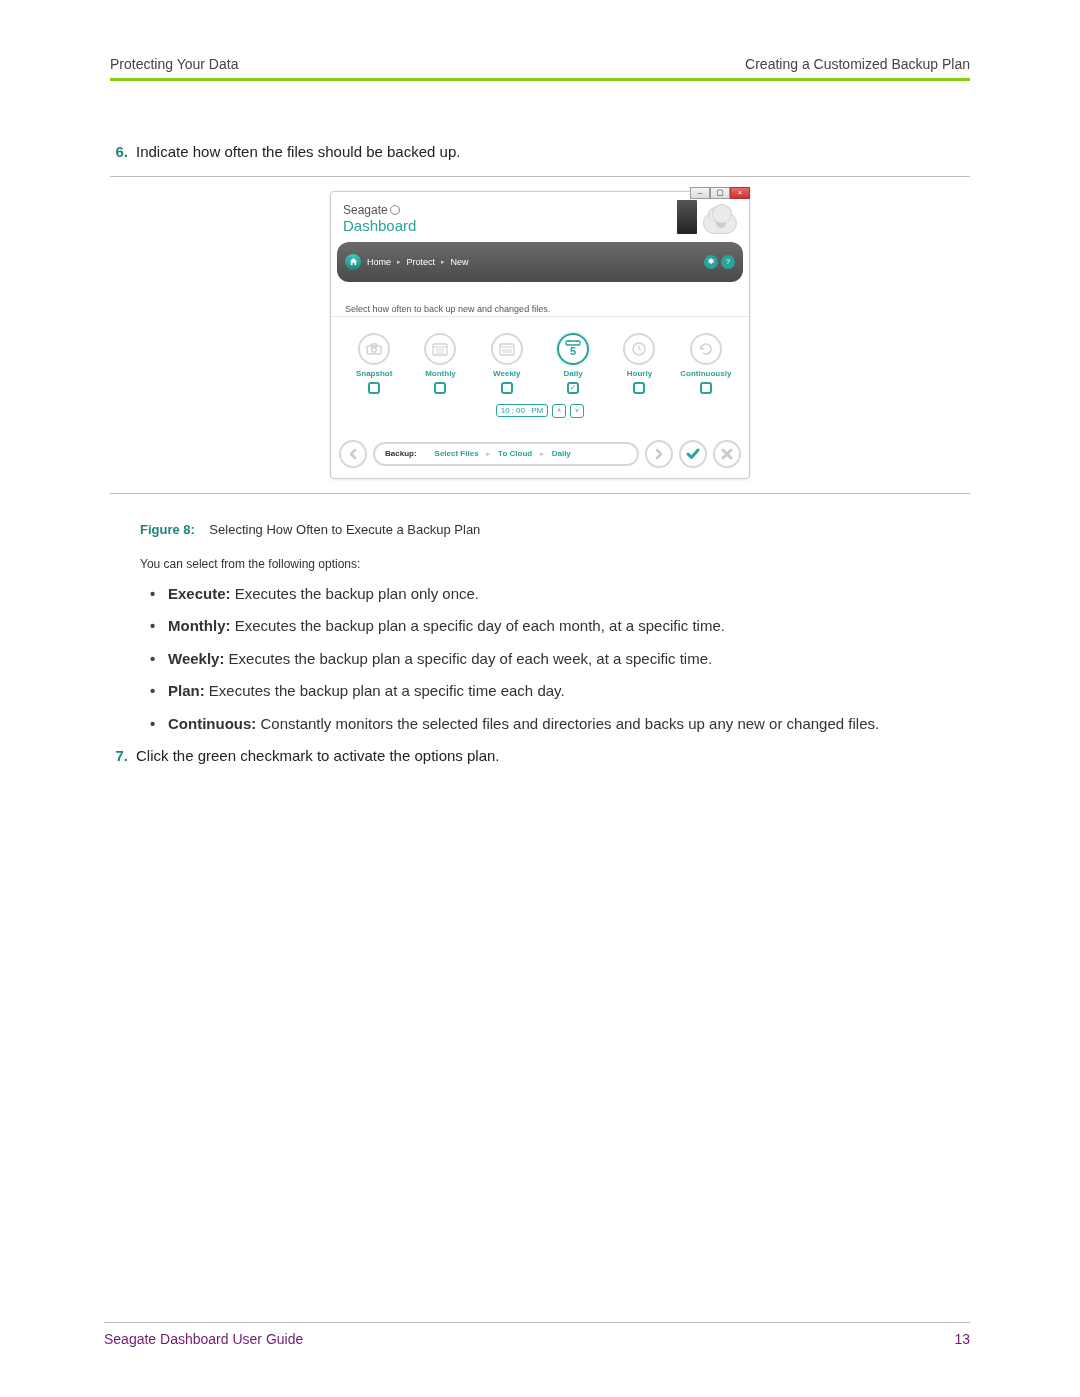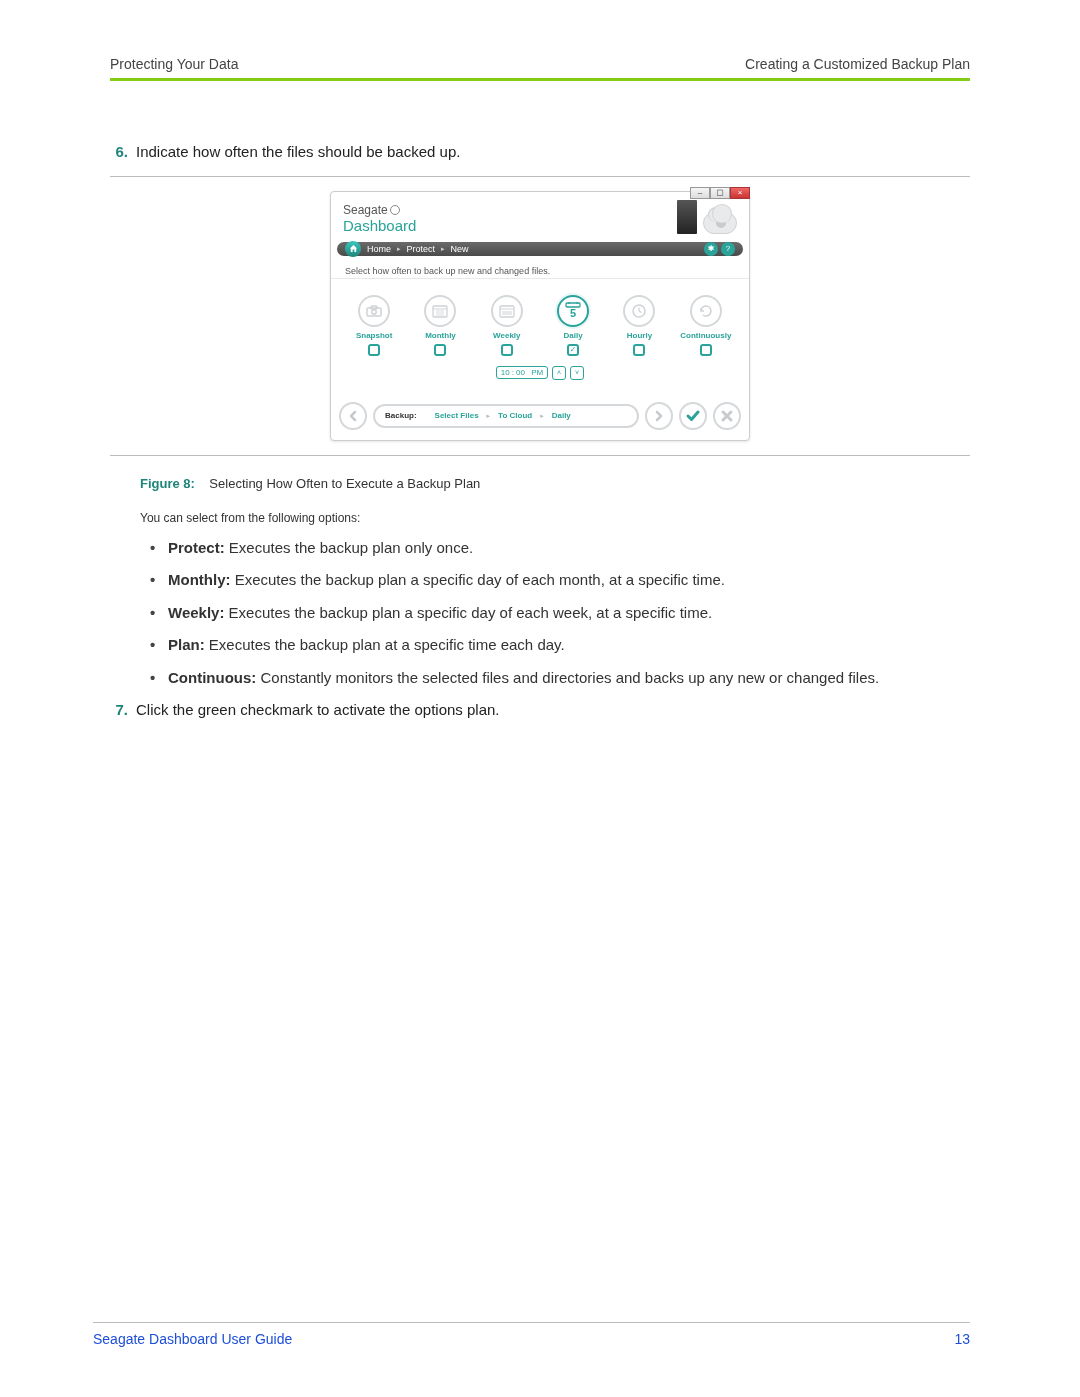--- a/index.html
+++ b/index.html
@@ -67,24 +67,24 @@
   .top-right { display:flex; gap:6px; align-items:flex-end;}
   .drive-shape { width:20px;height:34px;background:linear-gradient(#555,#222);border-radius:1px;}
   .cloud-shape {
     width:34px;height:22px;border-radius:12px;background:#e8eaec;
     position:relative;border:1px solid #d0d3d6;
   }
   .cloud-shape::before{content:"";position:absolute;width:14px;height:14px;border-radius:50%;background:#e8eaec;left:4px;top:-6px;border:1px solid #d0d3d6;border-bottom:none;}
   .cloud-shape::after{content:"";position:absolute;width:18px;height:18px;border-radius:50%;background:#e8eaec;right:4px;top:-9px;border:1px solid #d0d3d6;border-bottom:none;}
   .cloud-inner{position:absolute;width:10px;height:10px;border-radius:50%;background:#c8ccce;left:12px;top:5px;}
   .breadcrumb-bar {
-    margin: 4px 6px 4px 6px;
+    margin: 4px 6px 16px 6px;
     background: linear-gradient(#6a6a6a,#4a4a4a);
     border-radius: 12px;
-    height: 14px;
+    height: 40px;
     display:flex;
     align-items:center;
     padding: 0 8px;
     color:#fff;
     gap:6px;
   }
   .home-btn {
     width:16px;height:16px;border-radius:50%;background:linear-gradient(#3cc7bd,#1e857b);
     display:flex;align-items:center;justify-content:center;color:#fff;font-size:8px;
   }
@@ -121,32 +121,32 @@
     display:flex;align-items:center;justify-content:center;color:#c7cbce;font-size:14px;font-weight:bold;
   }
   .nav-circle.ok { color:#2aa39a;}
   .step-pill {
     flex:1; height:24px; border:2px solid #d5d8da; border-radius:14px;
     display:flex; align-items:center; background:#fff;
   }
   .pill-label { font-size:8px; font-weight:bold; color:#333; padding:0 10px;}
   .pill-step { font-size:8px; color:#2aa39a; font-weight:bold; padding: 0 8px;}
   .pill-sep { color:#bbb; font-size:7px;}
-  .caption-row { font-size: 13px; margin-top: 20px; padding-left: 30px;}
+  .caption-row { font-size: 13px; margin-top: 28px; padding-left: 30px;}
   .caption-label { color:#1e857b; font-weight:bold; }
   .body-text { font-size:12px; line-height:1.5; margin-top: 18px; padding-left:30px;}
   ul.opts { list-style:none; padding-left: 30px; margin:10px 0 0 0;}
   ul.opts li { position:relative; padding-left:28px; font-size:15px; line-height:1.5; margin-bottom:10px;}
   ul.opts li::before { content:"•"; position:absolute; left:10px; color:#444; font-weight:bold;}
   .opt-name { font-weight:bold;}
   .footer {
-    position:absolute; left:93px; right:110px; bottom:50px;
+    position:absolute; left:104px; right:110px; bottom:50px;
     display:flex; justify-content:space-between;
     border-top:1px solid #bbb; padding-top:8px;
-    font-size:14px; color:#1d4ed8;
+    font-size:14px; color:#701a75;
   }
   svg { display:block; }
 </style>
 </head>
 <body>
 
 <div class="page">
   <div class="header-row">
     <span>Protecting Your Data</span>
     <span>Creating a Customized Backup Plan</span>
@@ -325,21 +325,21 @@
 
     <div class="caption-row">
       <span class="caption-label">Figure 8:</span>
       &nbsp;&nbsp;
       <span>Selecting How Often to Execute a Backup Plan</span>
     </div>
 
     <div class="body-text">You can select from the following options:</div>
 
     <ul class="opts">
-      <li><span class="opt-name">Protect:</span><span> Executes the backup plan only once.</span></li>
+      <li><span class="opt-name">Execute:</span><span> Executes the backup plan only once.</span></li>
       <li><span class="opt-name">Monthly:</span><span> Executes the backup plan a specific day of each month, at a specific time.</span></li>
       <li><span class="opt-name">Weekly:</span><span> Executes the backup plan a specific day of each week, at a specific time.</span></li>
       <li><span class="opt-name">Plan:</span><span> Executes the backup plan at a specific time each day.</span></li>
       <li><span class="opt-name">Continuous:</span><span> Constantly monitors the selected files and directories and backs up any new or changed files.</span></li>
     </ul>
 
     <div class="step-row" style="margin-top:10px;">
       <span class="step-num">7.</span>
       <span class="step-text">Click the green checkmark to activate the options plan.</span>
     </div>

